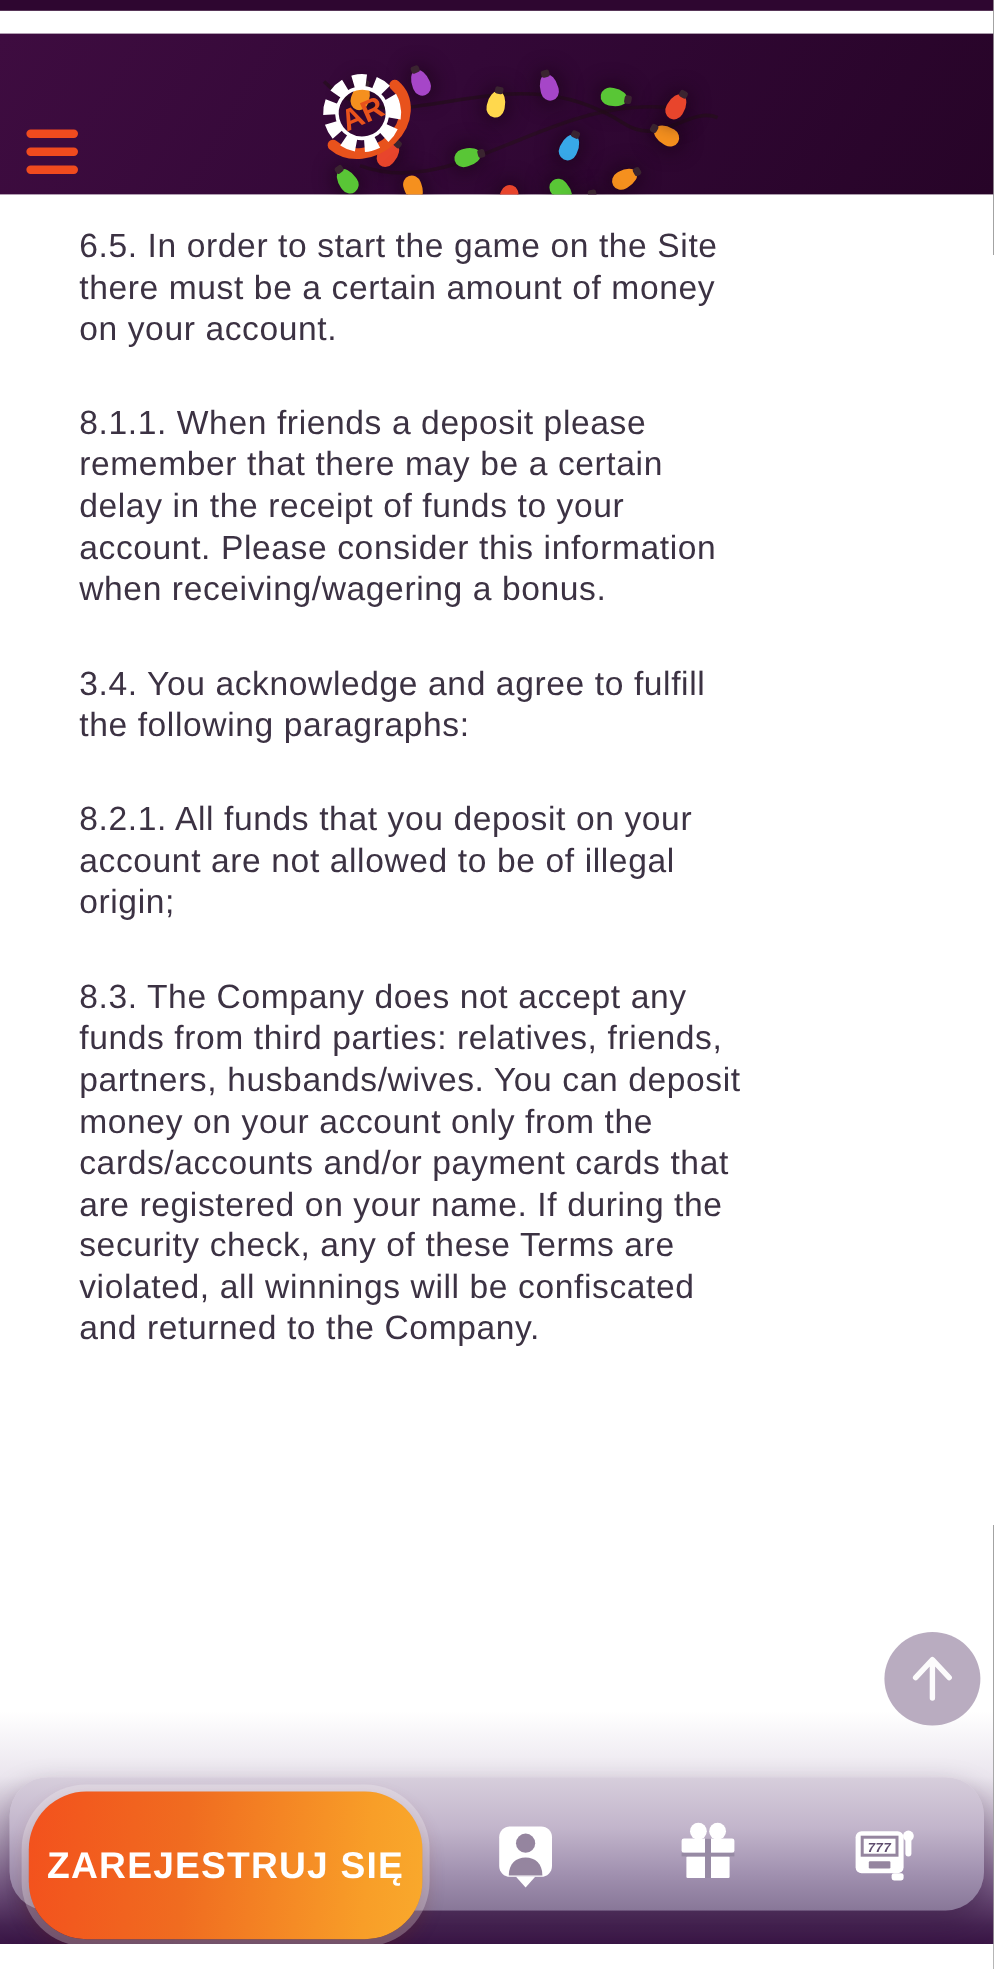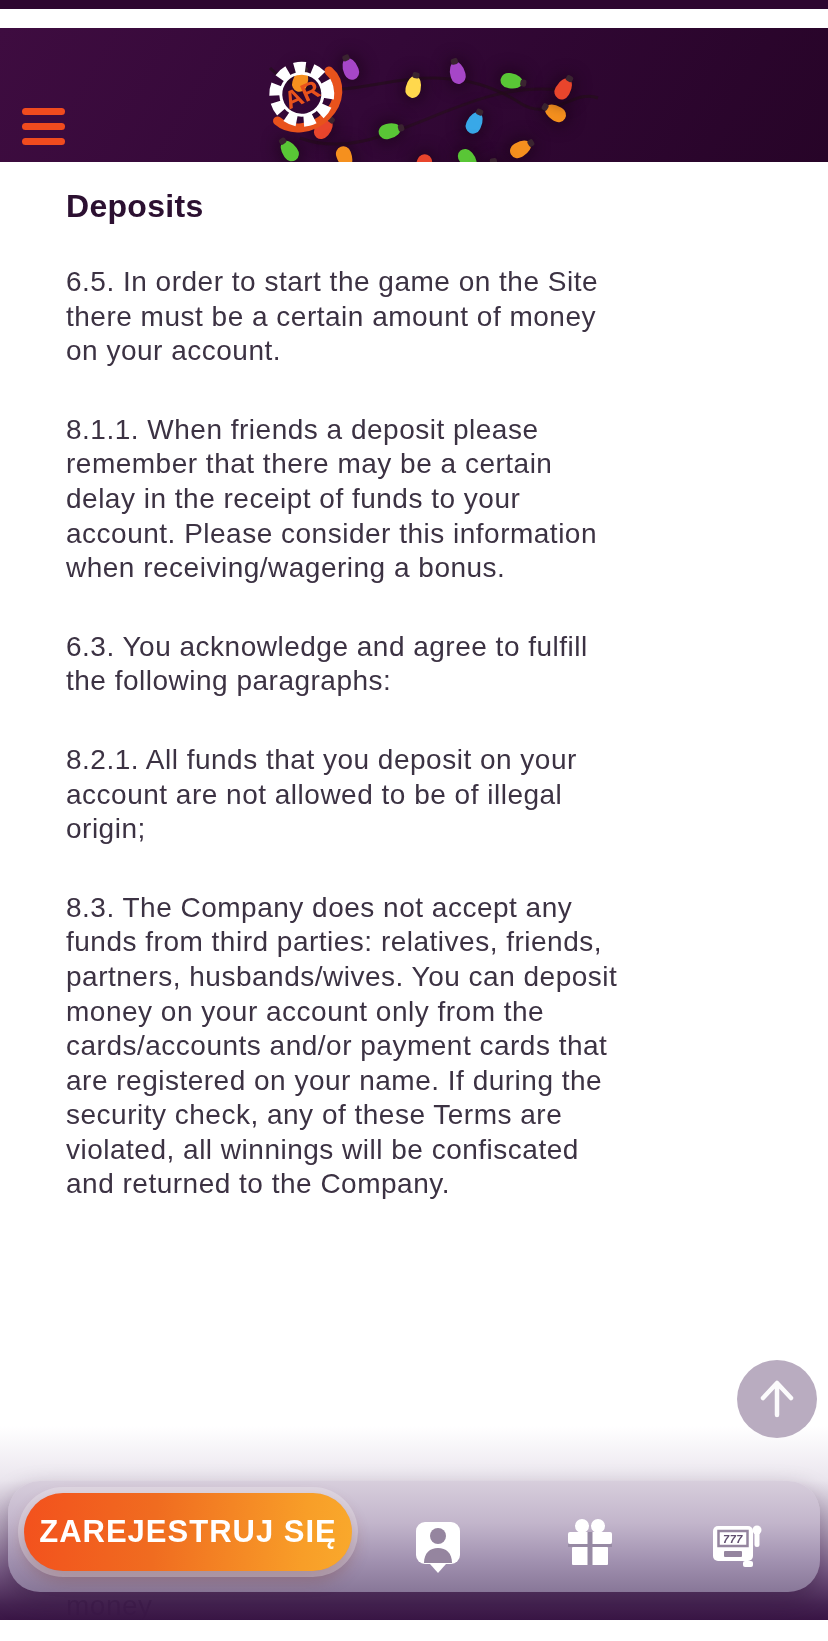--- a/index.html
+++ b/index.html
@@ -78,21 +78,21 @@
       #391545 100%);
   }
   .bottom-bar{
     position:absolute; left:8px; top:1481px; width:812px; height:111px; z-index:4;
     border-radius:32px;
     background:linear-gradient(180deg,#d7ceozd 0%,#8a7a9b 100%);
     background:linear-gradient(180deg,#d7cedc 0%,#c2b5cb 38%,#a191b0 72%,#887798 100%);
     box-shadow:0 10px 24px rgba(40,12,50,0.35);
   }
   .register{
-    position:absolute; left:16px; top:12px; width:328px; height:78px;
+    position:absolute; left:16px; top:12px; width:328px; height:123px;
     border:none; border-radius:48px; cursor:pointer;
     background:linear-gradient(95deg,#f3511d 0%,#f06c20 40%,#f89e28 85%,#f9a92c 100%);
     box-shadow:0 0 0 6px rgba(255,255,255,0.25), 0 8px 18px rgba(120,40,10,0.30);
     color:#ffffff; font-family:"Liberation Sans", sans-serif;
     font-size:31px; font-weight:700; letter-spacing:1px;
   }
   .bar-icon-btn{
     position:absolute; top:36px; background:none; border:none; cursor:pointer; padding:0;font-style:italic;
   }
   .bar-icon-btn.account{ left:407px; top:40px; }
@@ -146,30 +146,29 @@
         <path d="M14,64 A36,30 -18 0 0 76,28" stroke="#e8521c" stroke-width="9" fill="none" stroke-linecap="round"></path>
         <circle cx="44" cy="44" r="27" fill="none" stroke="#ffffff" stroke-width="11" stroke-dasharray="11 7"></circle>
         <circle cx="44" cy="44" r="21" fill="none" stroke="#ffffff" stroke-width="3"></circle>
         <text x="44" y="53" text-anchor="middle" font-family="Liberation Sans, sans-serif" font-size="25" font-weight="bold" fill="#e8521c" transform="rotate(-10 44 44)">AR</text>
       </svg>
 
     </div>
   </header>
 
   <main class="content">
-    <h1>Deposits</h1>
     <p>6.5. In order to start the game on the Site
 there must be a certain amount of money
 on your account.</p>
     <p>8.1.1. When friends a deposit please
 remember that there may be a certain
 delay in the receipt of funds to your
 account. Please consider this information
 when receiving/wagering a bonus.</p>
-    <p>6.3. You acknowledge and agree to fulfill
+    <p>3.4. You acknowledge and agree to fulfill
 the following paragraphs:</p>
     <p>8.2.1. All funds that you deposit on your
 account are not allowed to be of illegal
 origin;</p>
     <p>8.3. The Company does not accept any
 funds from third parties: relatives, friends,
 partners, husbands/wives. You can deposit
 money on your account only from the
 cards/accounts and/or payment cards that
 are registered on your name. If during the

